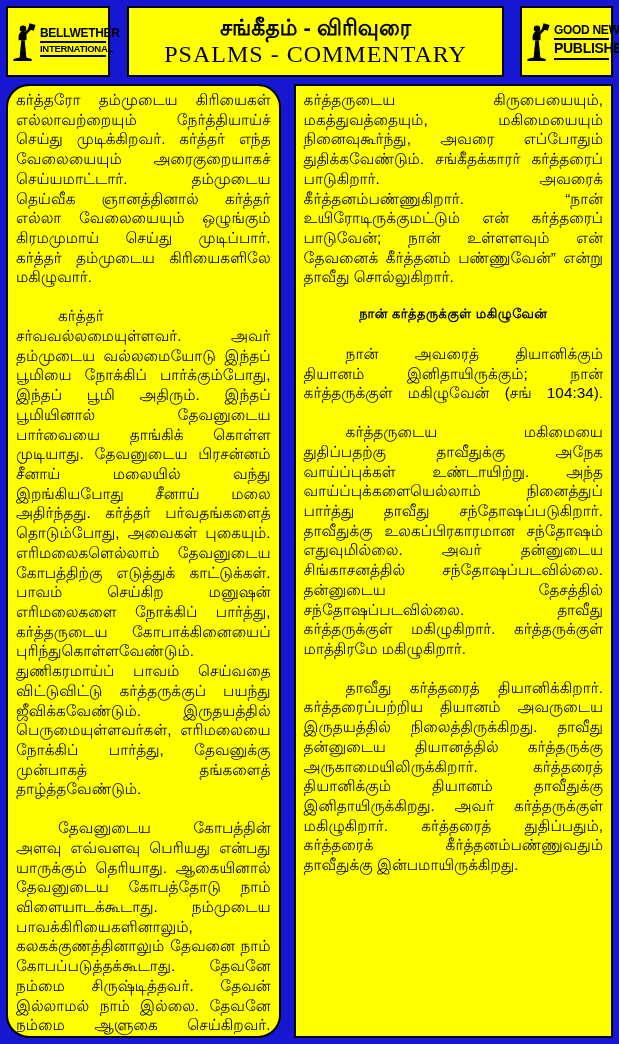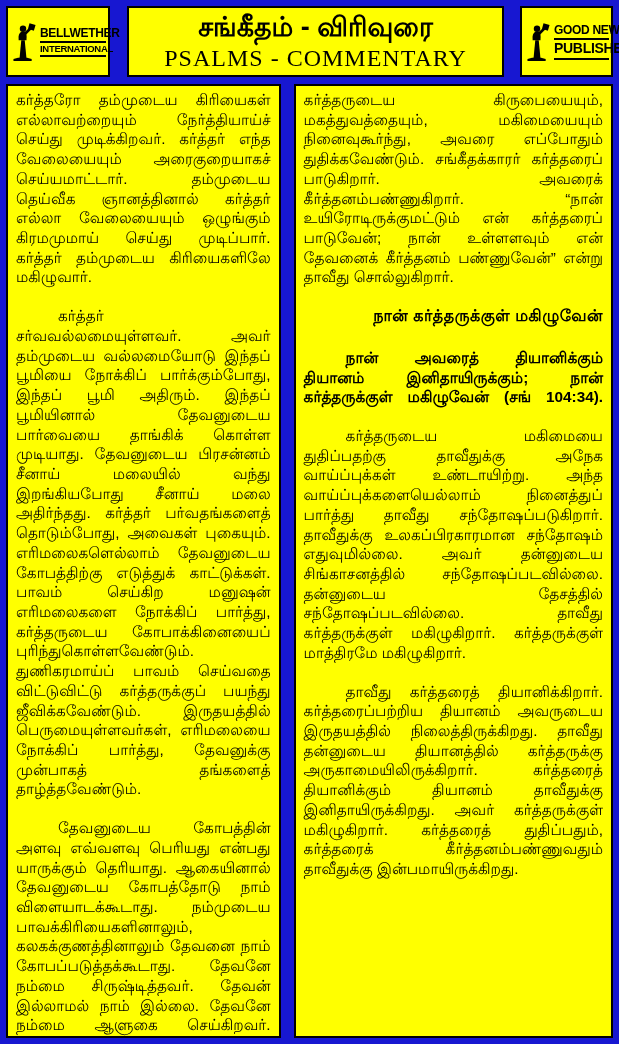--- a/index.html
+++ b/index.html
@@ -13,45 +13,45 @@
 
   
   .header-row { display:flex; height:71px; margin-bottom:7px; flex:0 0 auto; }
   .ybox { background:#ffff00; border:2px solid #000; }
   .logo-box { display:flex; align-items:center; justify-content:center; gap:4px; padding:2px; }
   .logo-left  { width:104px; }
   .logo-right { width:93px; }
   .hgap1 { width:17px; flex:0 0 auto; }
   .hgap2 { width:16px; flex:0 0 auto; }
   .title-box { flex:1; display:flex; flex-direction:column; align-items:center; justify-content:center; }
-  .title-tamil  { font-weight:bold; font-size:27px; line-height:1.25; }
+  .title-tamil  { font-weight:bold; font-size:22px; line-height:1.25; }
   .title-english{ font-family:"Liberation Serif", serif; font-size:24px; letter-spacing:1px; line-height:1.15; }
   .logo-text { display:flex; flex-direction:column; min-width:0; }
   .logo-line { font-weight:bold; white-space:nowrap; border-bottom:2px solid #000; line-height:1.25; letter-spacing:-0.3px; }
   .lw1 { font-size:12px; }
   .lw2 { font-size:9.5px; }
   .gn1 { font-size:12px; }
   .gn2 { font-size:14px; }
 
   
   .body-row { display:flex; flex:1 1 auto; min-height:0; }
   .column {
     padding:4px 8px 6px 8px;
     overflow:hidden;
     font-size:15.3px;
     line-height:1.29;
     text-align:justify;
   }
-  .col-left  { width:293px; margin-right:13px; }
+  .col-left  { width:293px; margin-right:13px;border-radius:23px; }
   .col-right { width:341px; }
   p.para  { margin-bottom:19px; }
   p.indent { text-indent:42px; }
   p.justify-last { text-align-last:justify; }
-  p.verse { font-weight:bold; }
-  h2.sect { font-size:16px; font-weight:bold; text-align:right; margin:3px 0 21px 0; letter-spacing:0.5px; }
+  p.verse { font-weight:normal; }
+  h2.sect { font-size:13px; font-weight:bold; text-align:center; margin:3px 0 21px 0; letter-spacing:0.5px; }
   .statue-svg { flex:0 0 auto; display:block; }
 </style>
 </head>
 <body>
 
 <div class="page">
 
   <div class="header-row">
 
     <div class="ybox logo-box logo-left">

